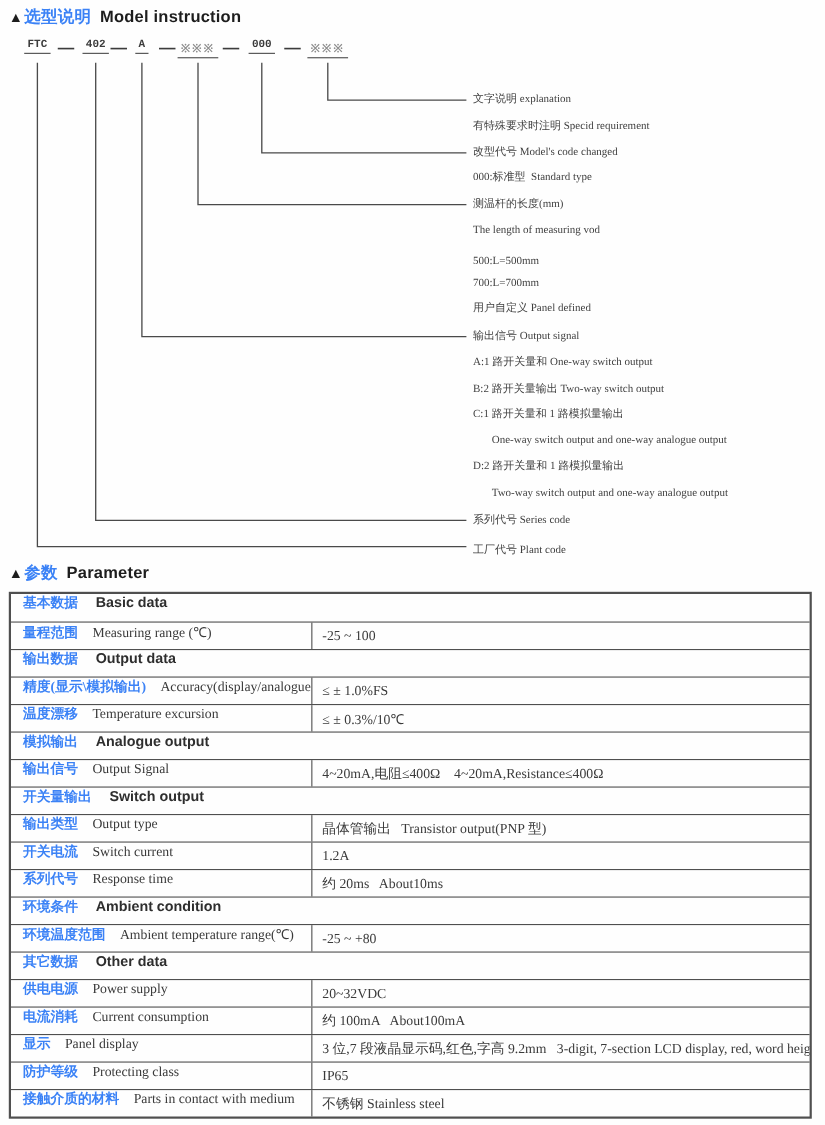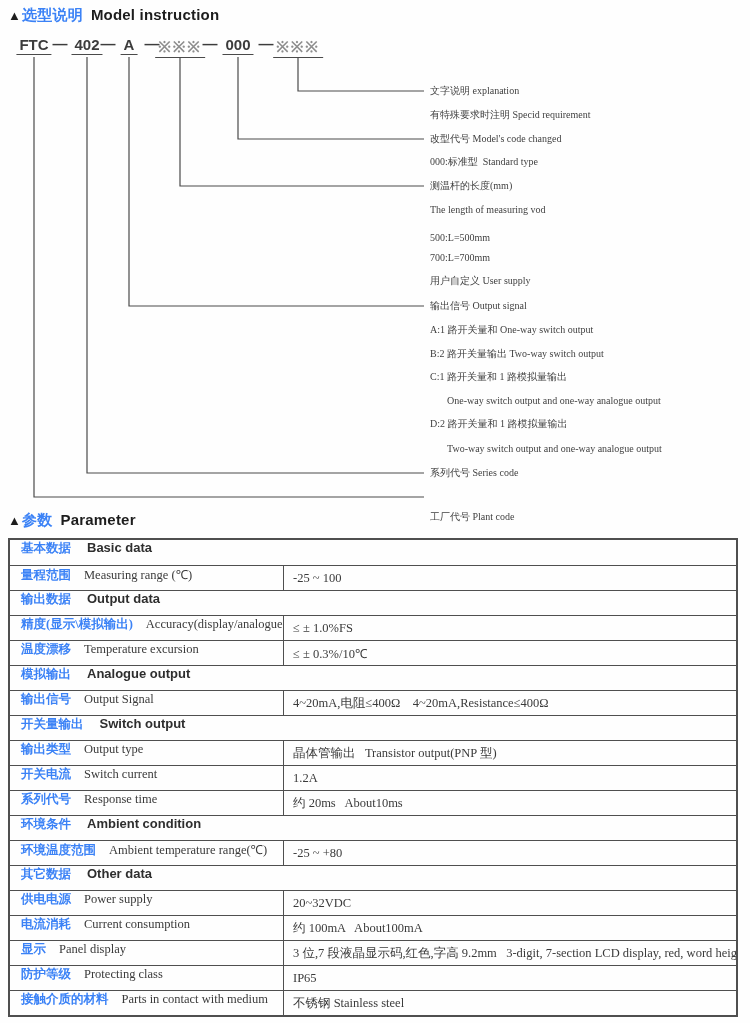--- a/index.html
+++ b/index.html
@@ -19,22 +19,22 @@
     font-weight:bold; font-size:15px; color:#1d1d1d;
     letter-spacing:0.2px;
   }
   .sec-title .marker { font-size:13px; margin-right:1px; }
   .sec-title .zh { margin-right:8px; }
   
   .code-row { position:absolute; top:36px; left:0; width:750px; height:20px; }
   .code-seg {
     position:absolute; top:0;
     transform:translateX(-50%);
-    font-family:Liberation Sans, sans-serif;
-    font-weight:bold; font-size:15px; color:#3c3c3c;
+    font-family:Liberation Mono, monospace;
+    font-weight:bold; font-size:10px; color:#3c3c3c;
     border-bottom:1.5px solid #4a4a4a;
     padding:0 3px 1px 3px;
     white-space:nowrap;
   }
   .code-seg.wild { color:#8d8d8d; letter-spacing:2px; }
   .code-dash {
     position:absolute; top:-1px;
     transform:translateX(-50%);
     font-family:"Liberation Sans", sans-serif;
     font-weight:bold; font-size:15px; color:#3c3c3c;
@@ -110,30 +110,30 @@
   </svg>
 
   <div class="dlabel" style="top:82px">文字说明 explanation</div>
   <div class="dlabel" style="top:106px">有特殊要求时注明 Specid requirement</div>
   <div class="dlabel" style="top:130px">改型代号 Model's code changed</div>
   <div class="dlabel" style="top:153px">000:标准型  Standard type</div>
   <div class="dlabel" style="top:177px">测温杆的长度(mm)</div>
   <div class="dlabel" style="top:201px">The length of measuring vod</div>
   <div class="dlabel" style="top:229px">500:L=500mm</div>
   <div class="dlabel" style="top:249px">700:L=700mm</div>
-  <div class="dlabel" style="top:272px">用户自定义 User supply</div>
+  <div class="dlabel" style="top:272px">用户自定义 Panel defined</div>
   <div class="dlabel" style="top:297px">输出信号 Output signal</div>
   <div class="dlabel" style="top:321px">A:1 路开关量和 One-way switch output</div>
   <div class="dlabel" style="top:345px">B:2 路开关量输出 Two-way switch output</div>
   <div class="dlabel" style="top:368px">C:1 路开关量和 1 路模拟量输出</div>
   <div class="dlabel indent" style="top:392px">One-way switch output and one-way analogue output</div>
   <div class="dlabel" style="top:415px">D:2 路开关量和 1 路模拟量输出</div>
   <div class="dlabel indent" style="top:440px">Two-way switch output and one-way analogue output</div>
   <div class="dlabel" style="top:464px">系列代号 Series code</div>
-  <div class="dlabel" style="top:508px">工厂代号 Plant code</div>
+  <div class="dlabel" style="top:492px">工厂代号 Plant code</div>
 
   <div class="sec-title" style="top:511px;">
     <span class="marker">▲</span><span class="zh">参数</span><span>Parameter</span>
   </div>
 
   <div class="ptable">
     <div class="trow section">
       <div class="cell-full"><span class="zh">基本数据</span><span class="en">Basic data</span></div>
     </div>
     <div class="trow">

